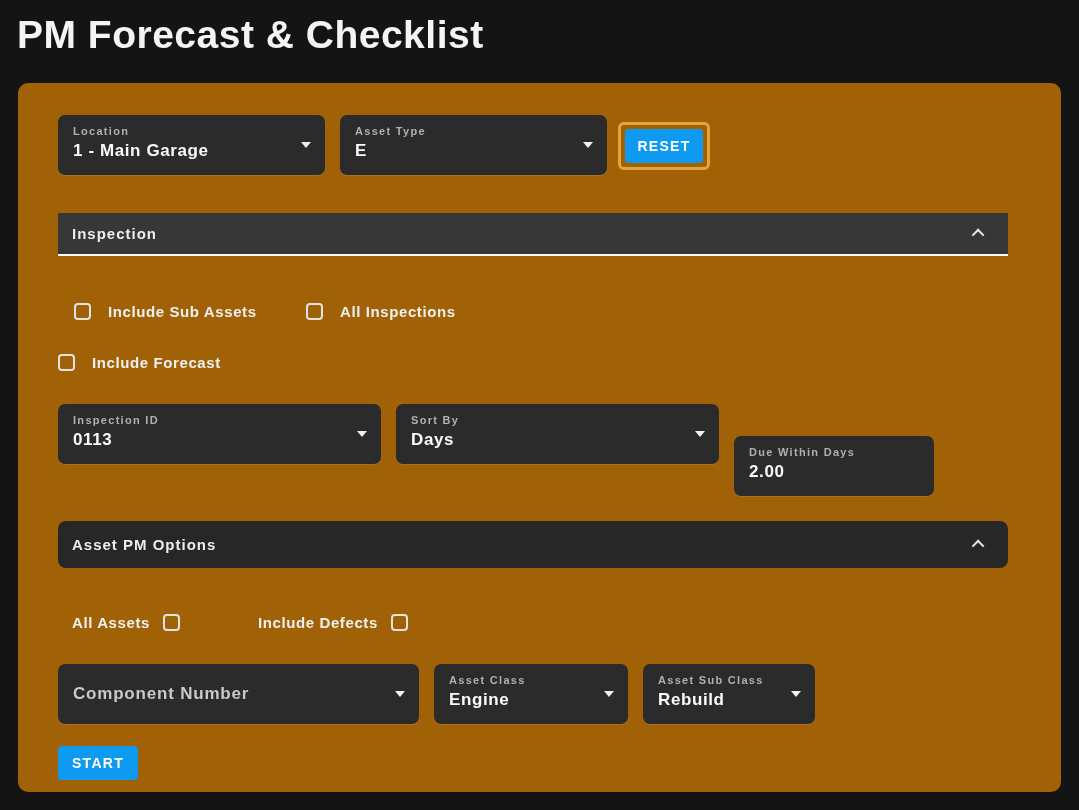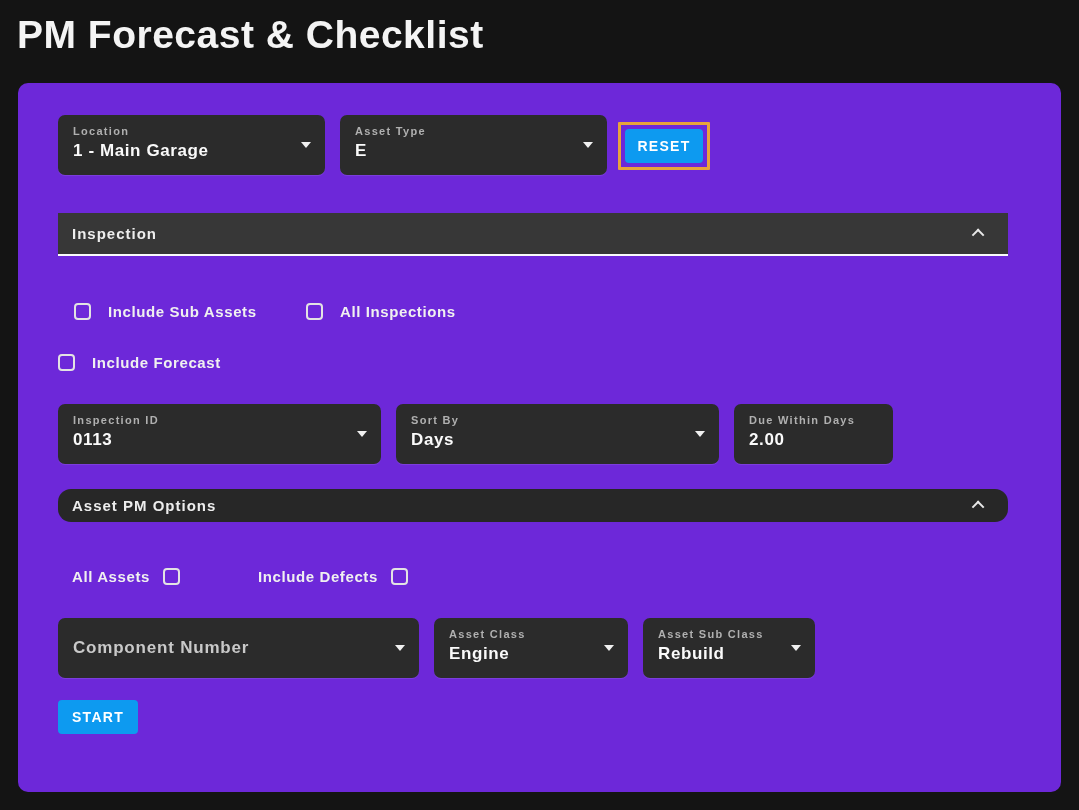--- a/index.html
+++ b/index.html
@@ -15,21 +15,21 @@
     font-size: 39px;
     font-weight: 600;
     letter-spacing: 0.5px;
     color: #f4f4f4;
     line-height: 34px;
   }
   .card {
     margin: 31px 0 0 18px;
     width: 1043px;
     height: 709px;
-    background: #6d28d9;
+    background: #a16207;
     border-radius: 10px;
     padding: 32px 53px 48px 40px;
   }
   .row { display: flex; align-items: flex-start; }
 
   
   .field {
     position: relative;
     background: #2b2b2b;
     border-radius: 7px;
@@ -87,21 +87,21 @@
     font-family: inherit;
     font-size: 14px;
     font-weight: 700;
     letter-spacing: 1.3px;
     cursor: pointer;
   }
   .reset-ring {
     margin-left: 11px;
     margin-top: 7px;
     border: 3px solid #e8a33b;
-    border-radius: 1px;
+    border-radius: 6px;
     padding: 4px;
   }
   .reset-btn { width: 78px; height: 34px; }
   .start-btn { width: 80px; height: 34px; margin-top: 22px; display: block; }
 
   
   .section-bar {
     height: 43px;
     display: flex;
     align-items: center;
@@ -109,23 +109,23 @@
     padding: 0 24px 0 14px;
     cursor: pointer;
   }
   .section-bar.selections {
     margin-top: 38px;
     background: #373737;
     border-bottom: 2px solid #fafafa;
   }
   .section-bar.asset-pm {
     margin-top: 25px;
-    height: 33px;
+    height: 47px;
     background: #272727;
-    border-radius: 13px;
+    border-radius: 8px;
   }
   .section-title {
     font-size: 15px;
     font-weight: 700;
     letter-spacing: 1px;
     color: #ededed;
   }
   .chevron-up {
     width: 9px; height: 9px;
     border-left: 2px solid #e8e8e8;
@@ -203,21 +203,21 @@
     <div class="field" style="width:323px;">
       <span class="flabel">Inspection ID</span>
       <span class="fvalue">0113</span>
       <span class="caret-down"></span>
     </div>
     <div class="field" style="width:323px; margin-left:15px;">
       <span class="flabel">Sort By</span>
       <span class="fvalue">Days</span>
       <span class="caret-down"></span>
     </div>
-    <div class="field" style="width:159px; margin-left:15px; cursor:text;">
+    <div class="field" style="width:200px; margin-left:15px; cursor:text;margin-top:32px;">
       <span class="flabel">Due Within Days</span>
       <input class="fvalue" value="2.00" style="">
     </div>
   </div>
 
   <div class="section-bar asset-pm">
     <span class="section-title">Asset PM Options</span>
     <span class="chevron-up"></span>
   </div>
 

